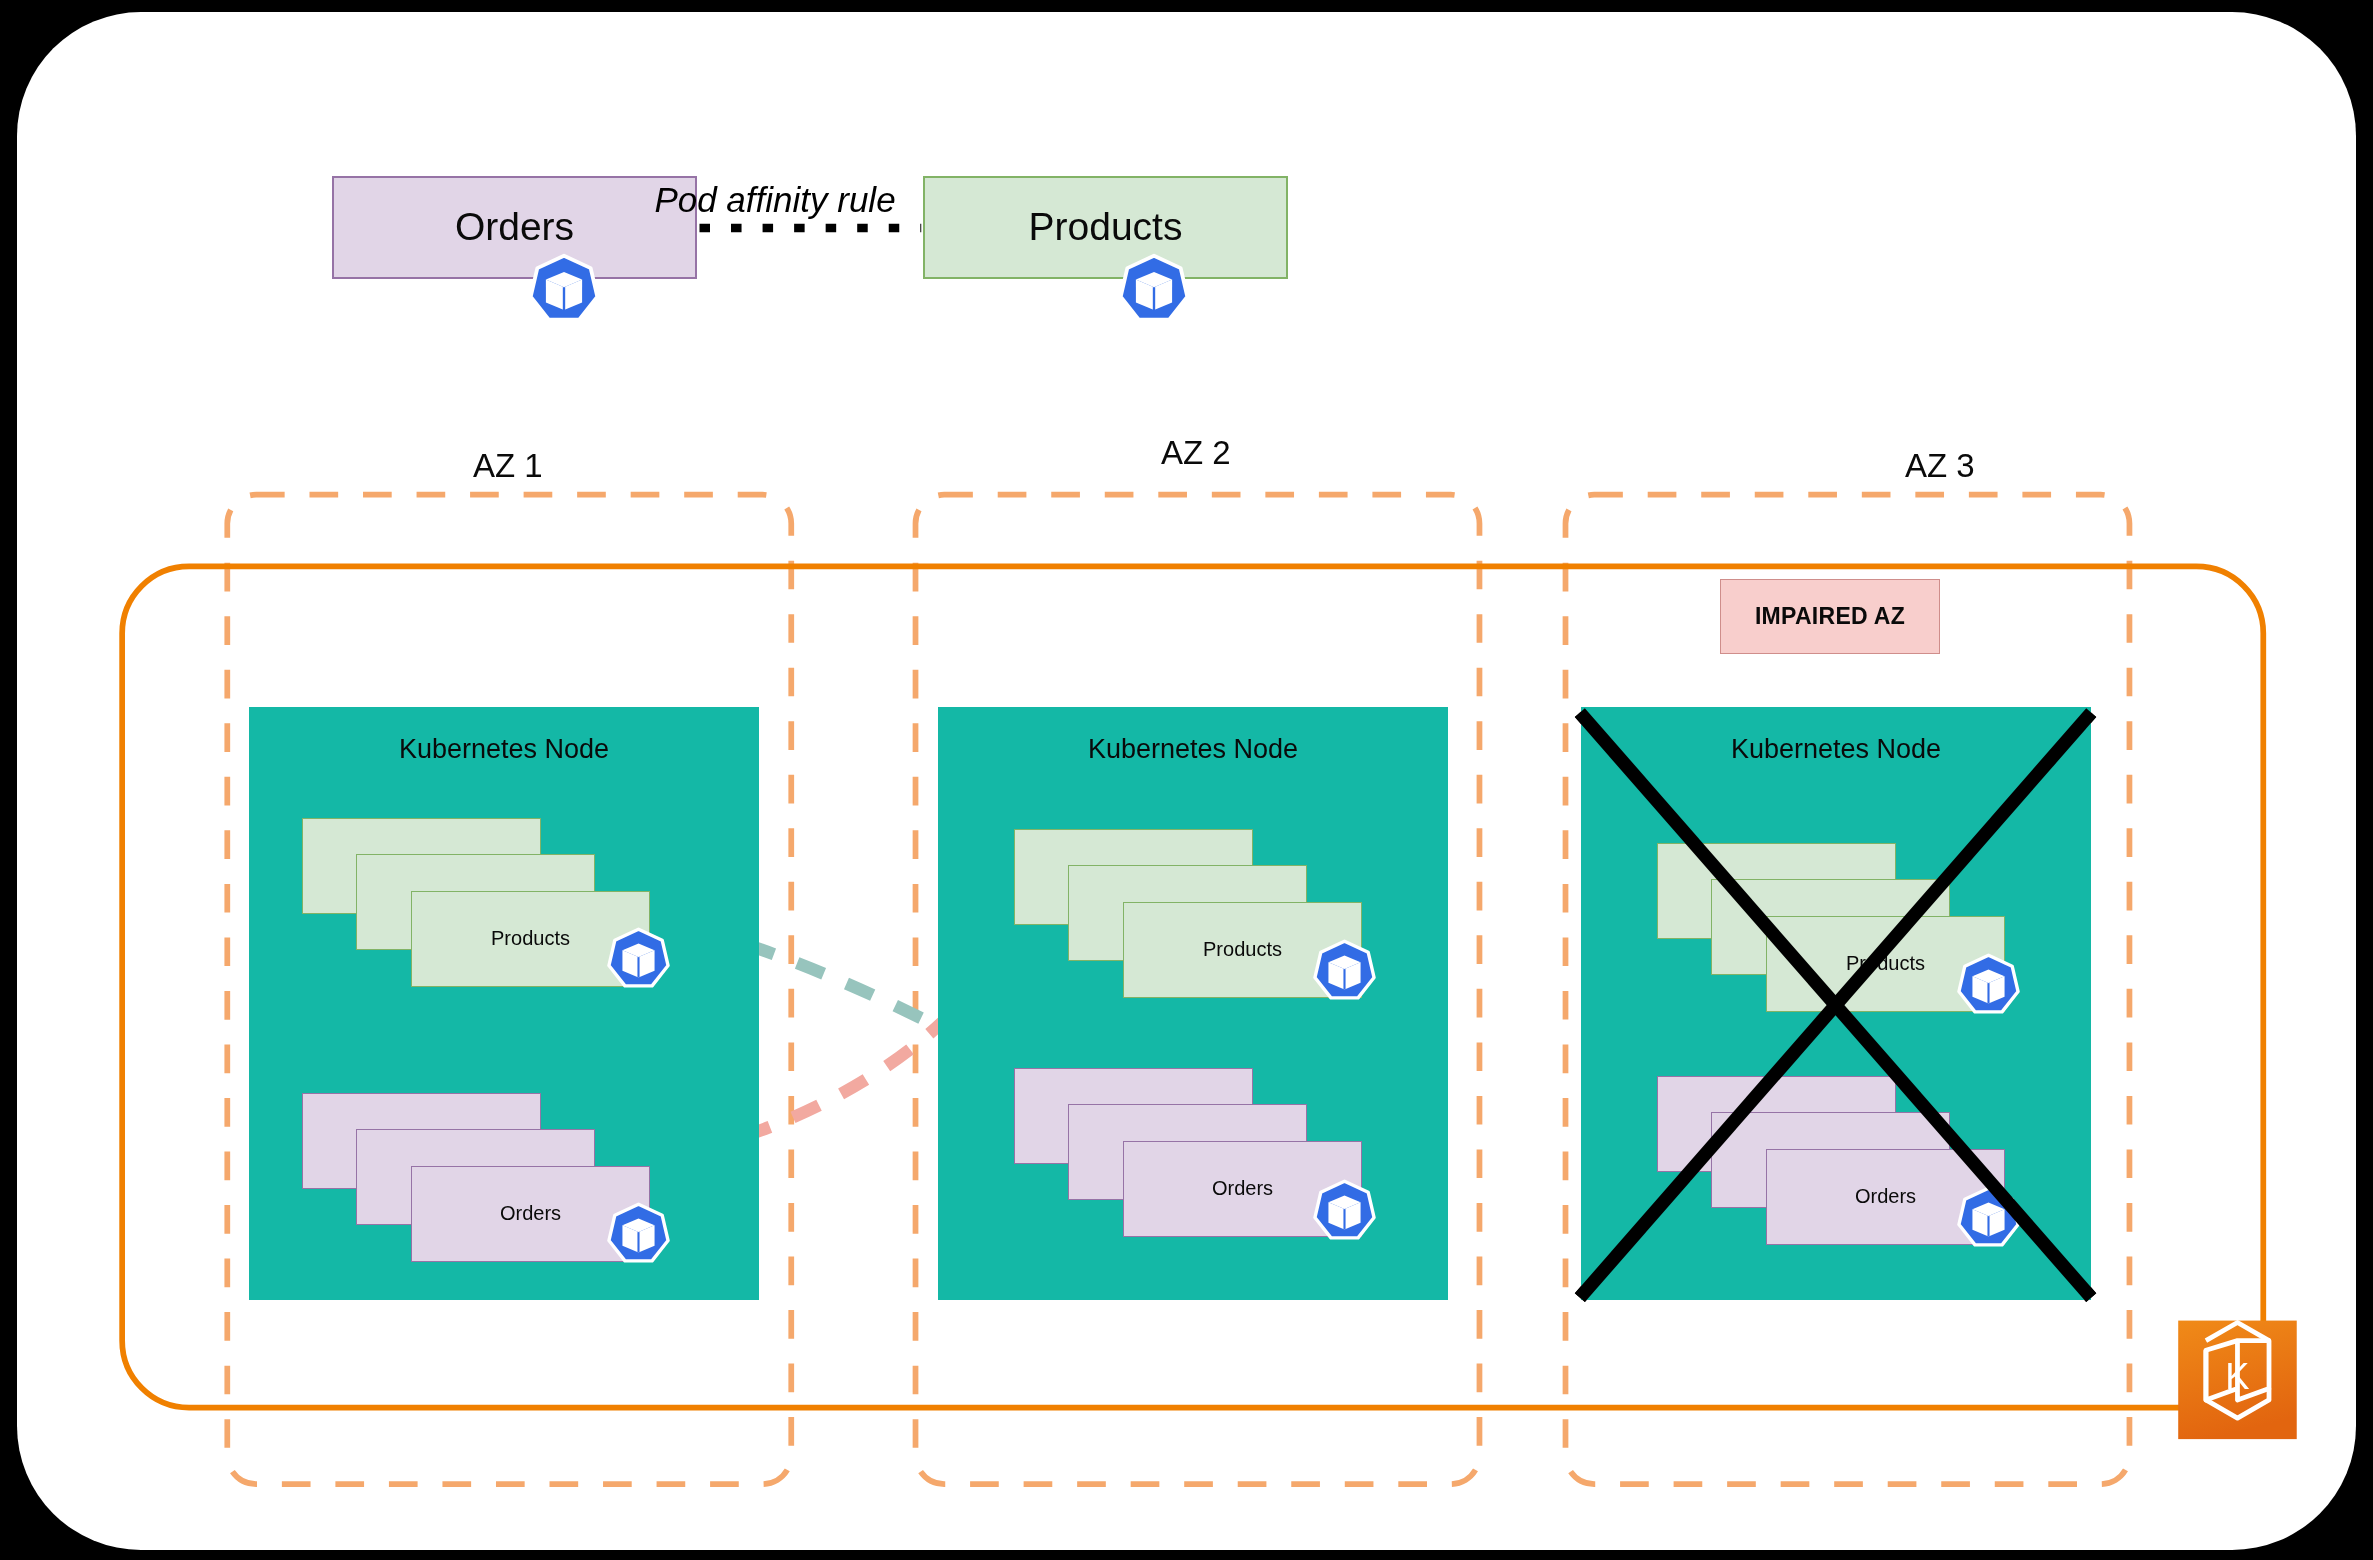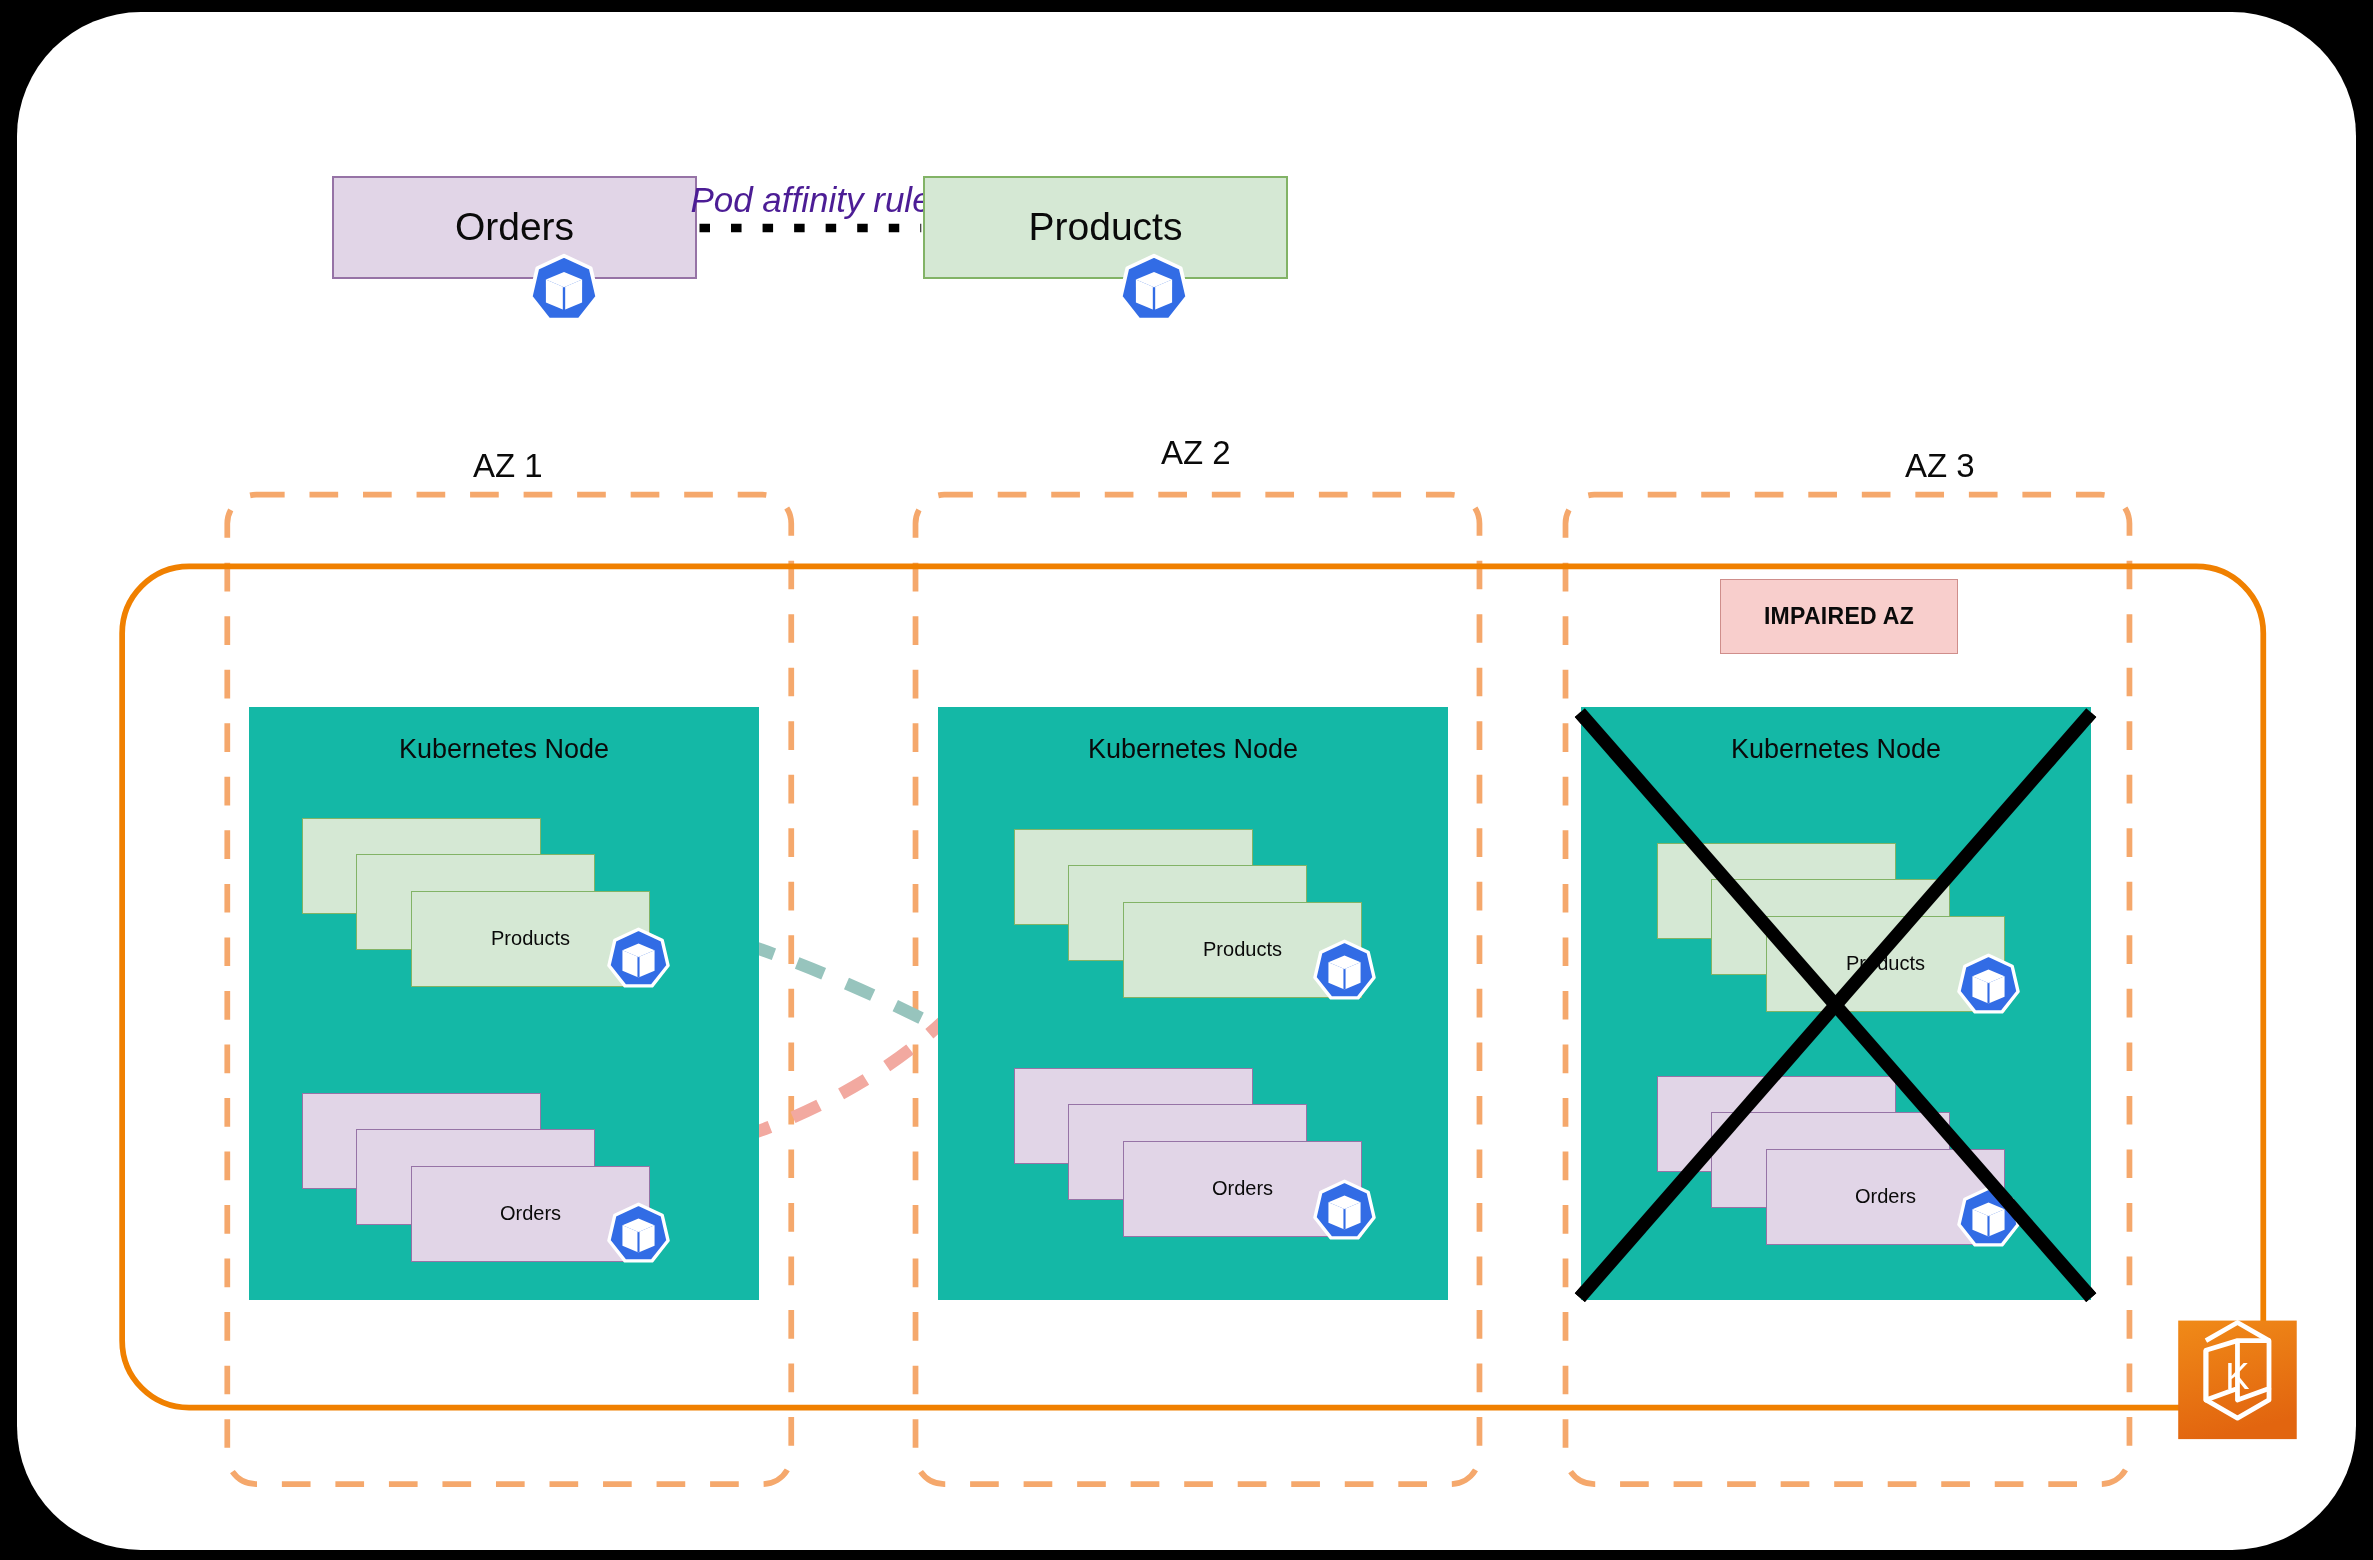--- a/index.html
+++ b/index.html
@@ -48,26 +48,26 @@
     left: 315px; top: 164px; width: 365px; height: 103px;
     background: #e1d5e7; border: 2.9px solid #9673a6;
   }
   .svc-products {
     left: 906px; top: 164px; width: 365px; height: 103px;
     background: #d5e8d4; border: 2.9px solid #82b366;
   }
 
   .affinity-label {
     position: absolute;
-    left: 660px; top: 168px;
+    left: 624px; top: 168px;
     width: 268px;
     text-align: center;
     font-size: 35px;
     font-style: italic;
-    color: #4c1d95;
+    color: #000000;
   }
 
   
   .k8s-badge { position: absolute; }
 
   
   .az-label {
     position: absolute;
     font-size: 33px;
     color: #0a0a0a;
@@ -273,21 +273,21 @@
       </div>
     </div>
     <svg class="k8s-badge" style="left:1292px; top:1165px;" width="71" height="71" viewBox="0 0 84 84">
       <path d="M42 5 L70 18 L77 48 L58 72 L26 72 L7 48 L14 18 Z" fill="#326ce5" stroke="#ffffff" stroke-width="4" stroke-linejoin="round"></path>
       <path d="M42 22 L61 30 L42 38 L23 30 Z" fill="#ffffff"></path>
       <path d="M23 30 L42 38 L42 62 L23 54 Z" fill="#ffffff"></path>
       <path d="M61 30 L61 54 L42 62 L42 38 Z" fill="#ffffff"></path>
       <path d="M42 38 L42 62" stroke="#326ce5" stroke-width="2.5"></path>
     </svg>
 
-    <div class="impaired-badge" style="left:1703px; top:567px; width:238px; height:75px;">
+    <div class="impaired-badge" style="left:1703px; top:567px; width:220px; height:75px;">
       <span>IMPAIRED AZ</span>
     </div>
 
     <div class="node-panel" style="left:1564px; top:695px; width:510px; height:593px;">
       <div class="node-title">Kubernetes Node</div>
     </div>
     <div class="pod-stack" style="left:1640px; top:831px; width:363px; height:182px;">
       <div class="pod-card pod-green" style="left:0; top:0; width:239px; height:96px;"></div>
       <div class="pod-card pod-green" style="left:54px; top:36px; width:239px; height:96px;"></div>
       <div class="pod-card pod-green" style="left:109px; top:73px; width:239px; height:96px;">

